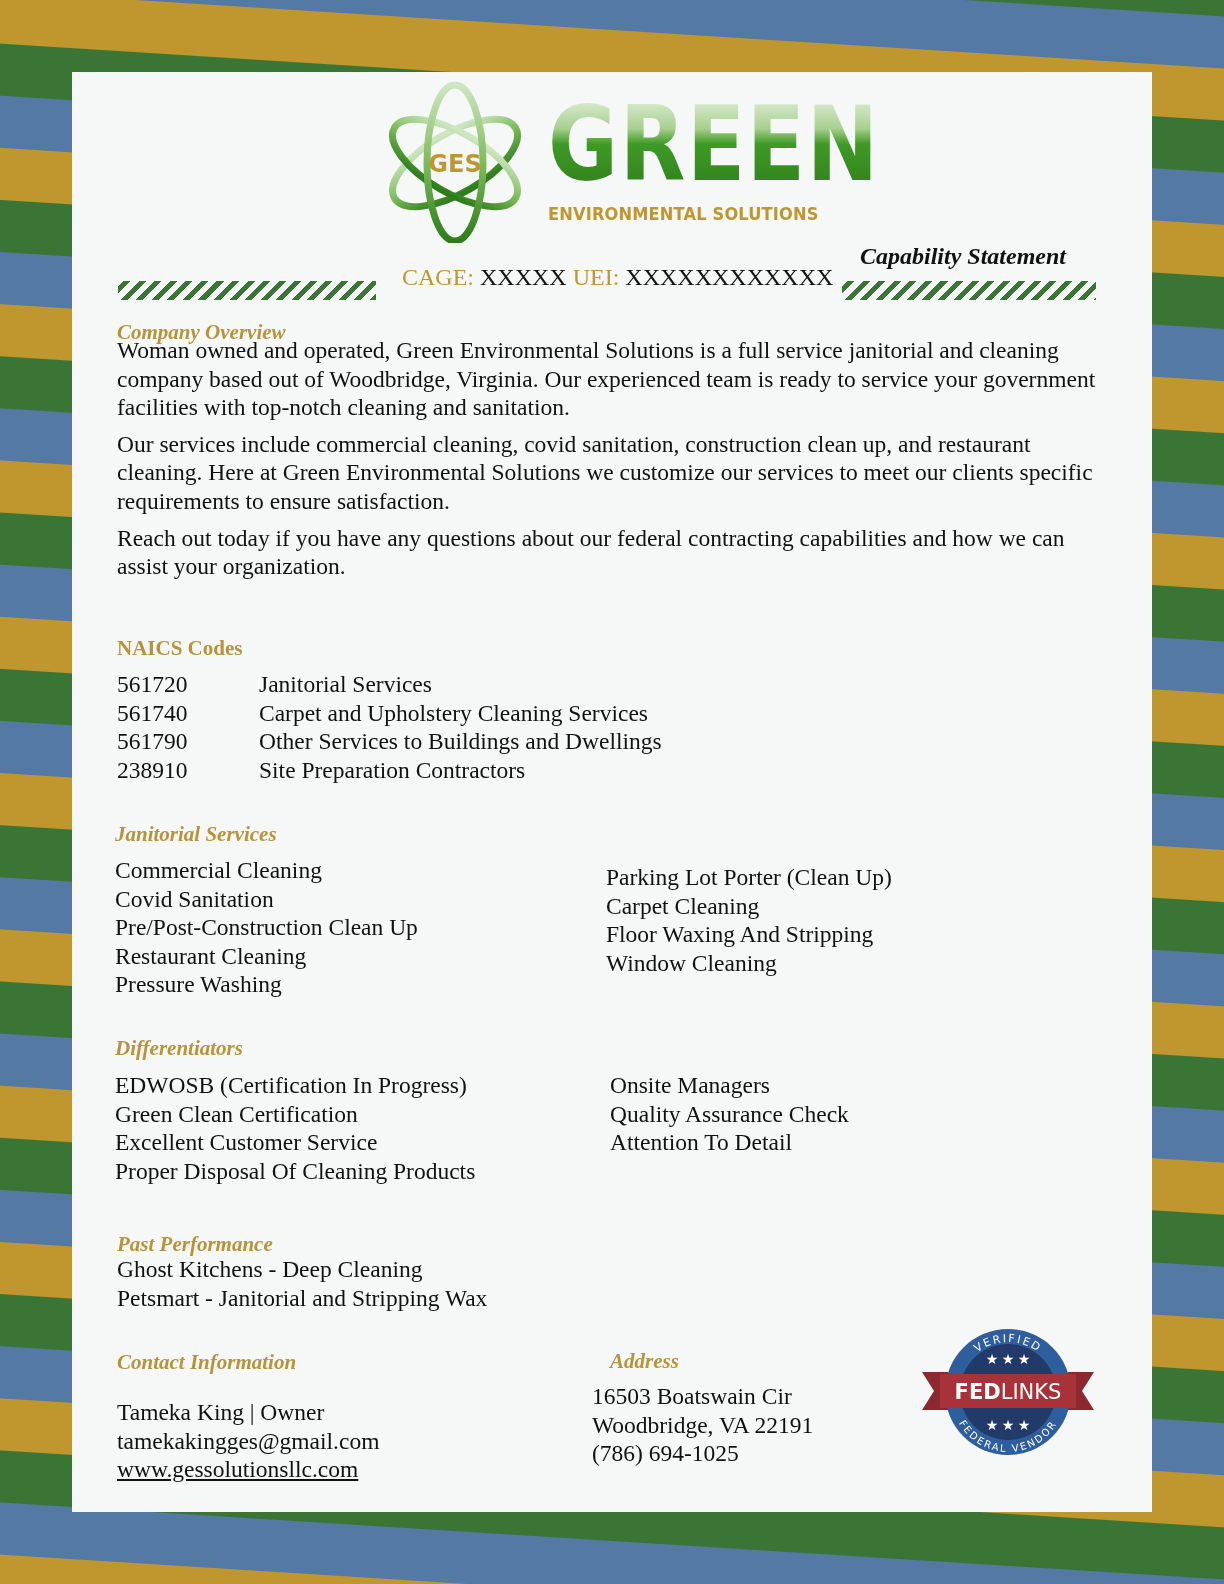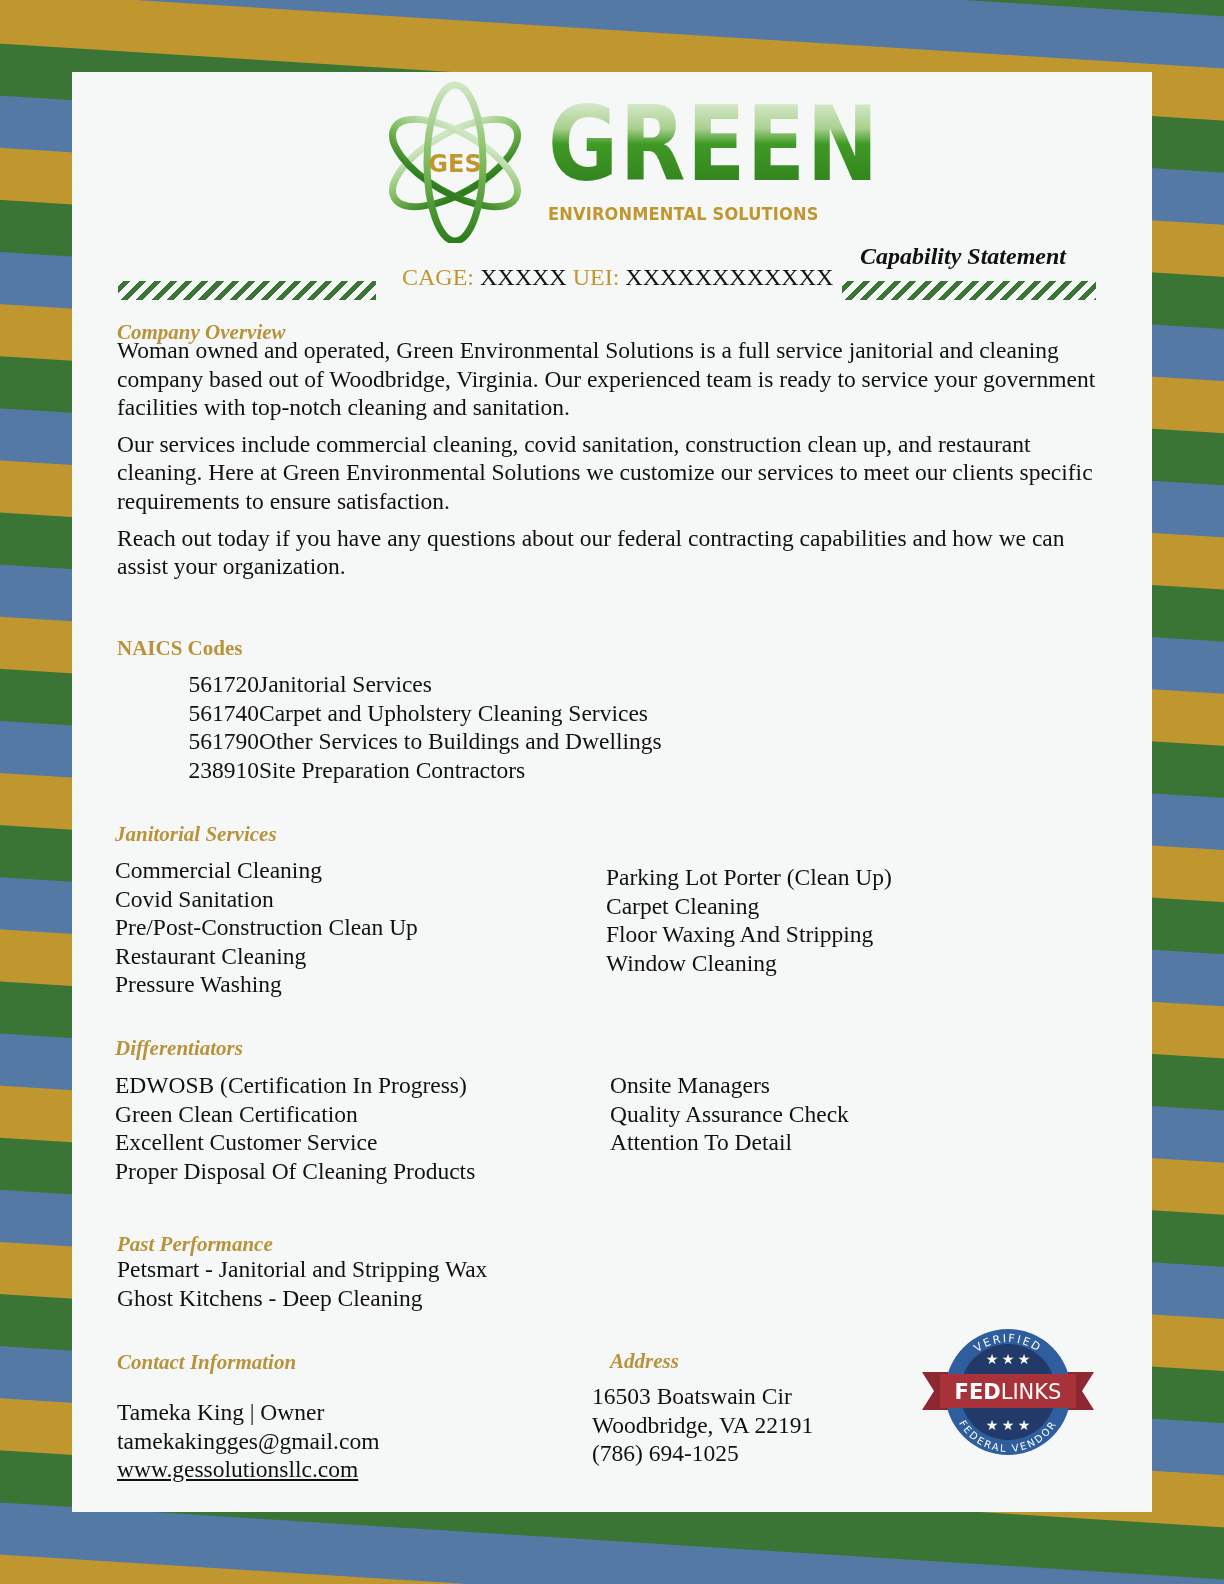--- a/index.html
+++ b/index.html
@@ -47,21 +47,21 @@
   .hatch-r { left: 842px; top: 281px; width: 254px; }
   .ids { left: 402px; top: 264px; font-size: 24px; color: #111; }
   .ids .lbl { color: #C0962F; }
   .sec-head {
     position: absolute; font-size: 21px; font-style: italic; font-weight: bold; color: #B8933A;
   }
   .sec-head.upright { font-style: normal; }
   .body-text { font-size: 23.5px; line-height: 28.6px; color: #111; }
   .para { margin: 0 0 8px 0; }
   .list-line { font-size: 23.5px; line-height: 28.6px; color: #111; white-space: nowrap; }
-  .naics-row { display: flex; font-size: 23.5px; line-height: 28.6px; color: #111; text-align: right; }
+  .naics-row { display: flex; font-size: 23.5px; line-height: 28.6px; color: #111; }
   .naics-code { width: 142px; }
   a.link { color: #111; text-decoration: underline; }
   .badge { left: 922px; top: 1326px; width: 172px; height: 132px; }
 </style>
 </head>
 <body>
 
 <div class="stripes"></div>
 
 <div class="card"></div>
@@ -142,22 +142,22 @@
   <div class="list-line">Proper Disposal Of Cleaning Products</div>
 </div>
 <div class="abs" style="left:610px; top:1071px;">
   <div class="list-line">Onsite Managers</div>
   <div class="list-line">Quality Assurance Check</div>
   <div class="list-line">Attention To Detail</div>
 </div>
 
 <div class="sec-head" style="left:117px; top:1232px;">Past Performance</div>
 <div class="abs" style="left:117px; top:1255px;">
+  <div class="list-line">Ghost Kitchens - Deep Cleaning</div>
   <div class="list-line">Petsmart - Janitorial and Stripping Wax</div>
-  <div class="list-line">Ghost Kitchens - Deep Cleaning</div>
 </div>
 
 <div class="sec-head" style="left:117px; top:1350px;">Contact Information</div>
 <div class="abs" style="left:117px; top:1382px;margin-top:16px;">
   <div class="list-line">Tameka King | Owner</div>
   <div class="list-line">tamekakingges@gmail.com</div>
   <div class="list-line"><a class="link">www.gessolutionsllc.com</a></div>
 </div>
 
 <div class="sec-head" style="left:610px; top:1349px;">Address</div>

